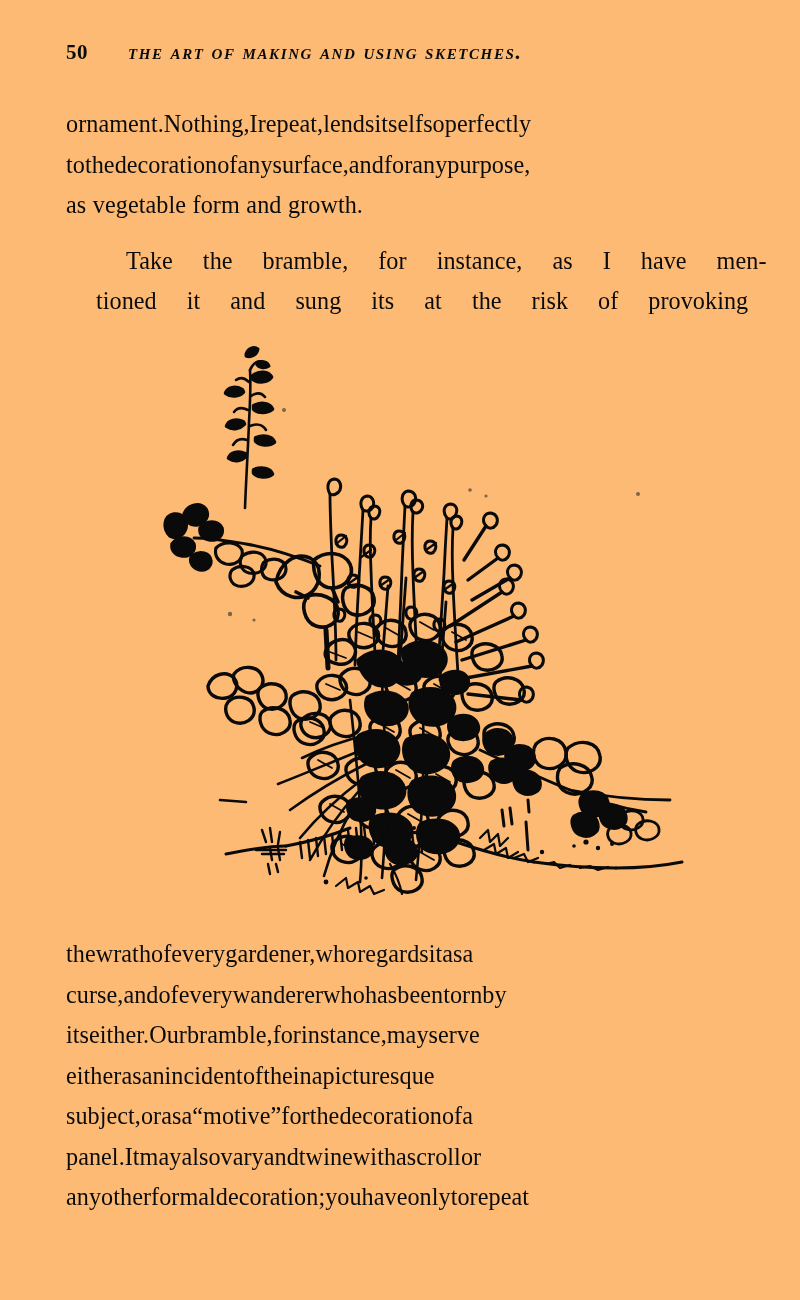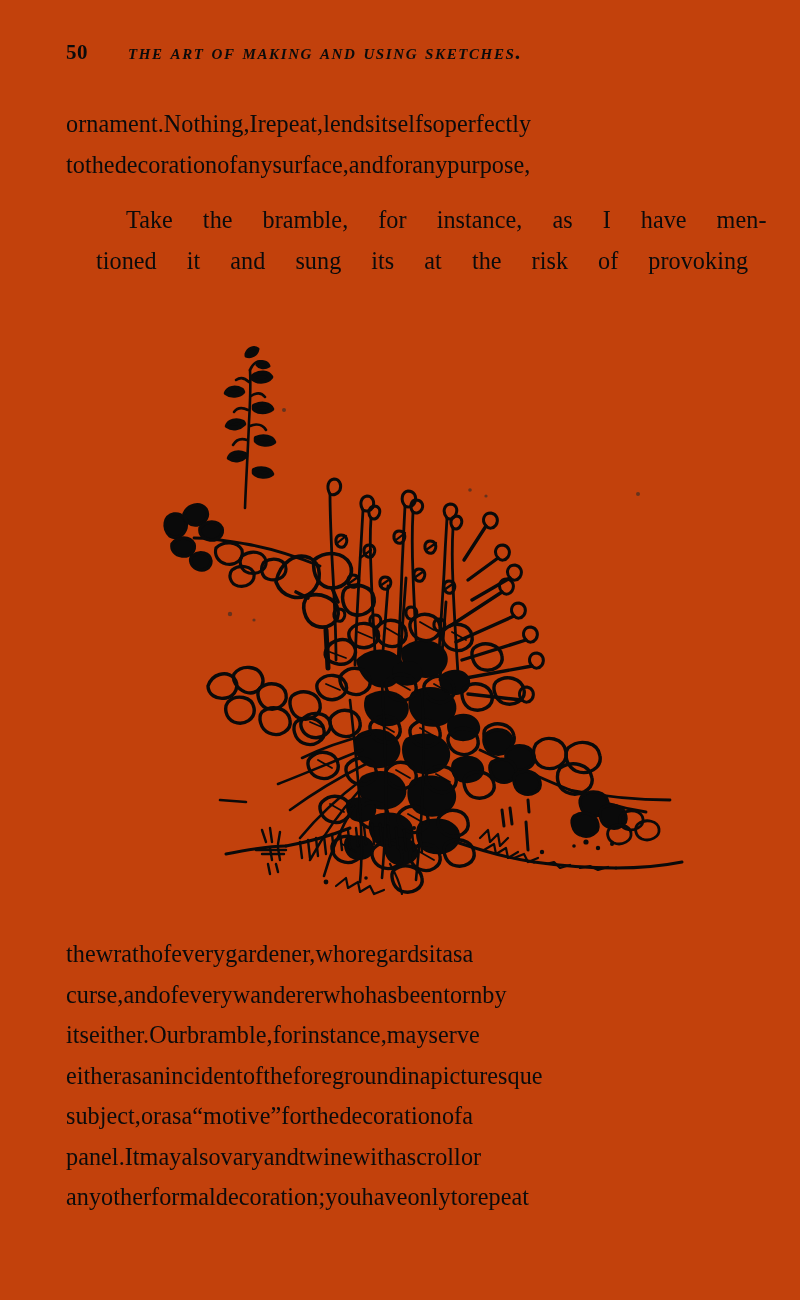--- a/index.html
+++ b/index.html
@@ -13,21 +13,21 @@
     position: relative;
     overflow: hidden;
     font-family: "Liberation Serif", "DejaVu Serif", serif;
     color: #0b0b0b;
     -webkit-font-smoothing: antialiased;
   }
 
   .page {
     position: absolute;
     inset: 0;
-    background: #c2410c;
+    background: #fdba74;
   }
 
   
   .running-head {
     position: absolute;
     left: 66px;
     top: 40px;
     width: 676px;
     height: 40px;
     display: flex;
@@ -124,20 +124,23 @@
           <span>the</span>
           <span>decoration</span>
           <span>of</span>
           <span>any</span>
           <span>surface,</span>
           <span>and</span>
           <span>for</span>
           <span>any</span>
           <span>purpose,</span>
         </span>
+      <span class="line">
+        <span>as vegetable form and growth.</span>
+      </span>
     </p>
 
     <p class="para indent">
       <span class="line justified" style="padding-left:30px">
           <span>Take</span>
           <span>the</span>
           <span>bramble,</span>
           <span>for</span>
           <span>instance,</span>
           <span>as</span>
@@ -531,21 +534,20 @@
           <span>may</span>
           <span>serve</span>
         </span>
       <span class="line justified">
           <span>either</span>
           <span>as</span>
           <span>an</span>
           <span>incident</span>
           <span>of</span>
           <span>the</span>
-          <span>foreground</span>
           <span>in</span>
           <span>a</span>
           <span>picturesque</span>
         </span>
       <span class="line justified">
           <span>subject,</span>
           <span>or</span>
           <span>as</span>
           <span>a</span>
           <span>“motive”</span>

